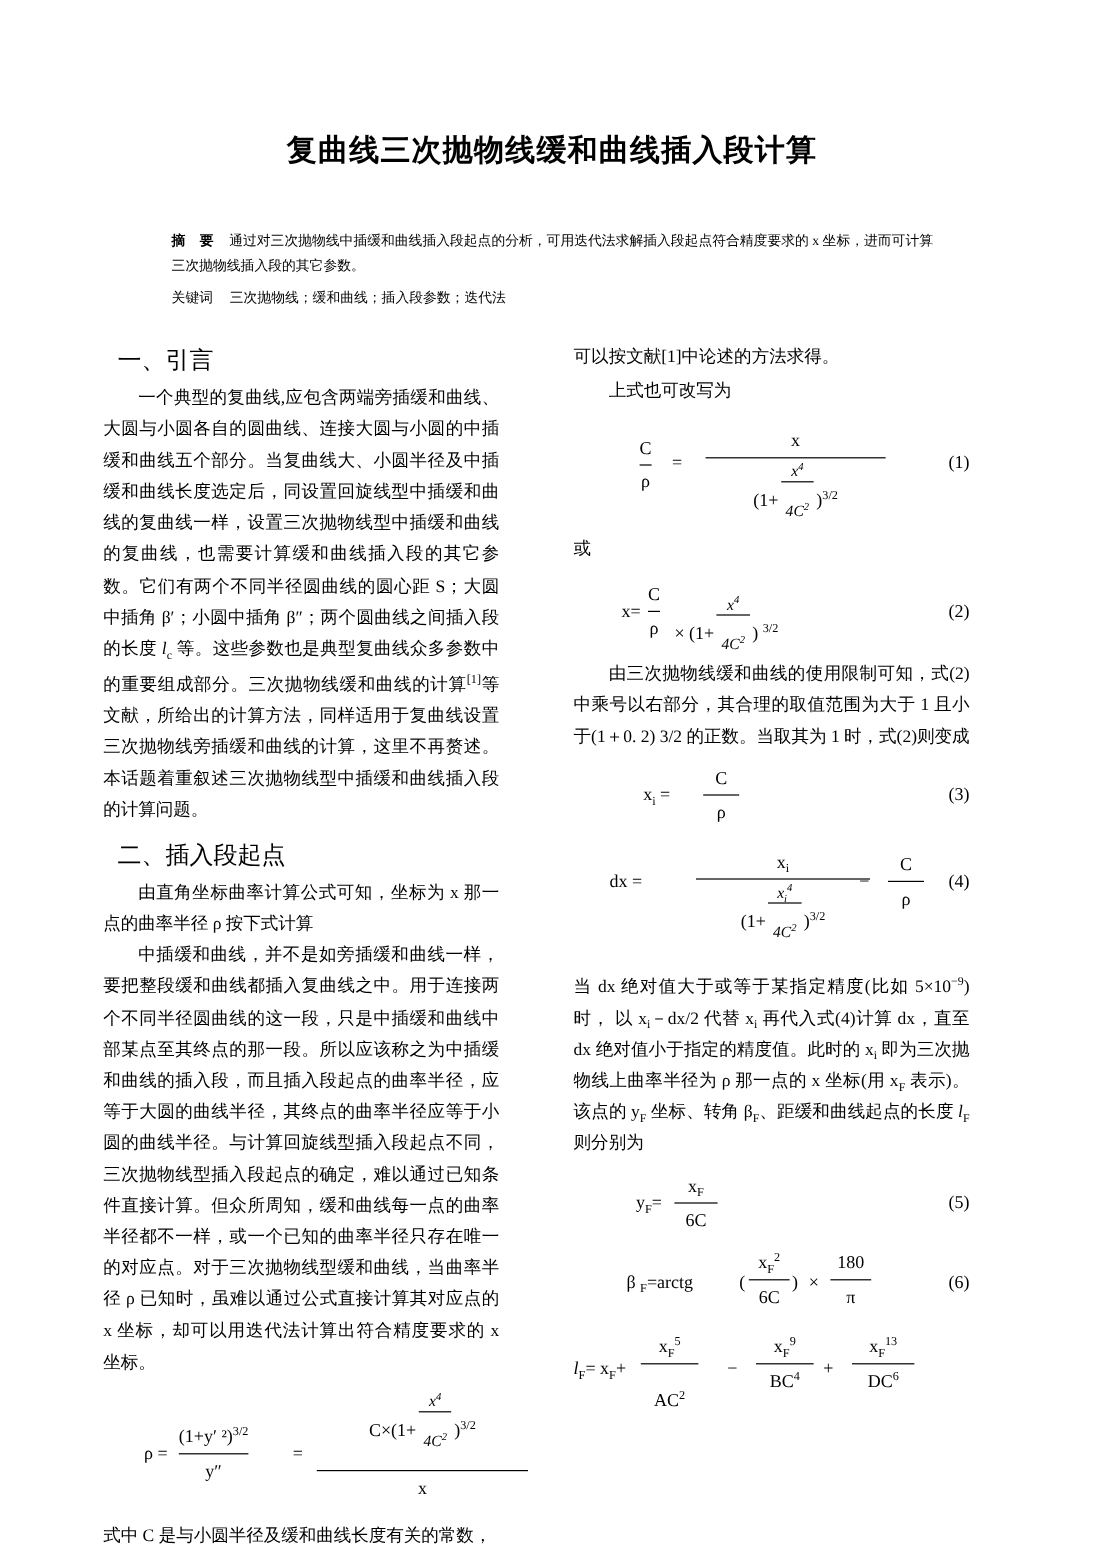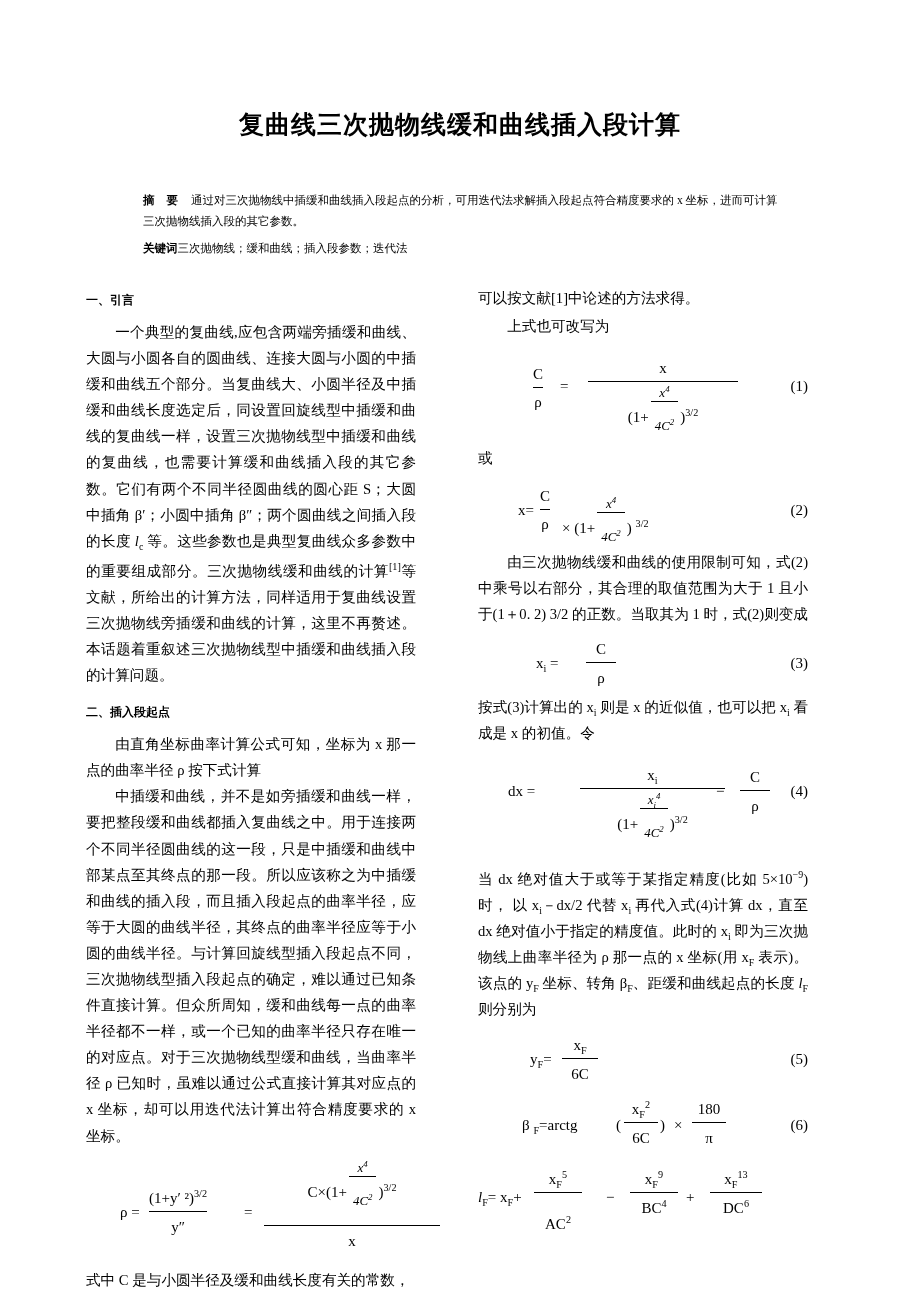--- a/index.html
+++ b/index.html
@@ -51,41 +51,42 @@
   }
   .abs-body { font-family: "Liberation Serif", "DejaVu Serif", serif; }
   .kw-block {
     position: absolute;
     left: 143px; top: 238px;
     width: 640px;
     font-size: 11.5px;
     line-height: 20px;
   }
   .kw-label {
-    font-weight: bold;
+    font-weight: normal;
+    margin-right: 14px;
     font-family: "DejaVu Sans", "Liberation Sans", sans-serif;
   }
 
   
   .col {
     position: absolute;
     top: 285px;
     width: 330px;
     font-size: 14.6px;
     line-height: 26.1px;
     text-align: justify;
   }
   .col-left  { left: 86px; }
   .col-right { left: 478px; }
 
   h2.sec {
-    font-size: 12px;
-    font-weight: bold;
+    font-size: 20px;
+    font-weight: normal;
     font-family: "DejaVu Sans", "Liberation Sans", sans-serif;
-    margin: 0 0 4px 0;
+    margin: 0 0 4px 12px;
     line-height: 30px;
   }
   h2.sec.spaced { margin-top: 9px; }
   p.para {
     margin: 0;
     text-indent: 2em;
     text-align: justify;
     text-justify: inter-ideograph;
   }
   p.para.noindent { text-indent: 0; }
@@ -241,21 +242,20 @@
 
     <div class="formula" style="height:56px; margin-top:6px;">
       <span style="position:absolute; left:58px; top:16px;"><span>x</span><sub>i</sub> <span>=</span></span>
       <span style="position:absolute; left:108px; top:2px; text-align:center;">
         <span style="display:block;">C</span>
         <span style="display:block; border-top:1px solid #000; padding-top:2px; width:30px;">ρ</span>
       </span>
       <span class="eqnum" style="top:16px;">(3)</span>
     </div>
 
-    <p class="para noindent" style="margin-top:4px;"><span>按式(3)计算出的 x</span><sub>i</sub><span> 则是 x 的近似值，也可以把 x</span><sub>i</sub><span> 看成是 x 的初值。令</span></p>
 
     <div class="formula" style="height:108px; margin-top:6px;">
       <span style="position:absolute; left:30px; top:26px;">dx =</span>
       <span style="position:absolute; left:102px; top:10px; text-align:center; width:145px;">
         <span style="display:block;"><span>x</span><sub>i</sub></span>
         <span style="display:block; border-top:1px solid #000; padding-top:4px; white-space:nowrap;">
           <span>(1+</span><span class="frac" style="font-size:13px;"><span class="num"><span>x</span><sub>i</sub><sup>4</sup></span><span class="den"><span>4C</span><sup>2</sup></span></span><span>)</span><sup>3/2</sup>
         </span>
       </span>
       <span style="position:absolute; left:238px; top:26px;">−</span>

